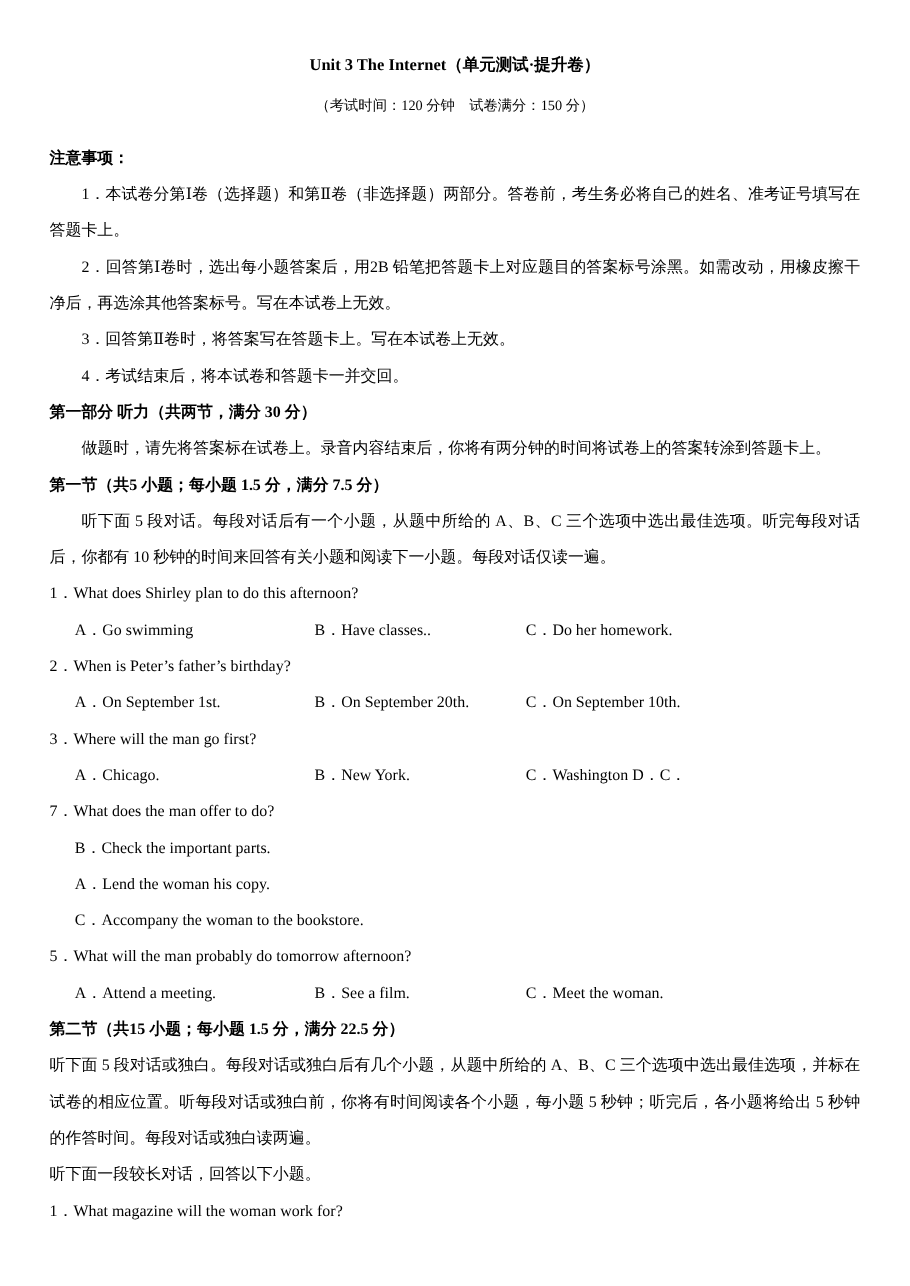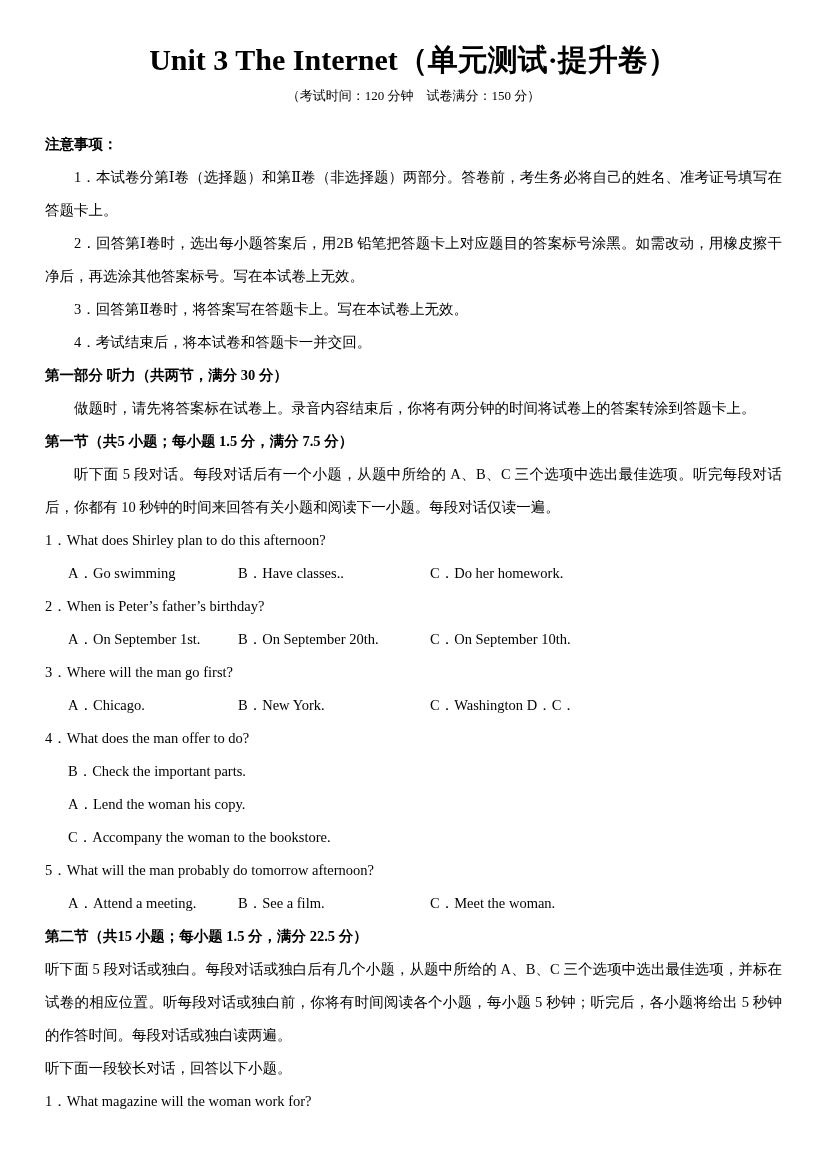--- a/index.html
+++ b/index.html
@@ -10,21 +10,21 @@
     margin: 0 auto;
     padding: 44px 45px 40px 45px;
     background: #ffffff;
     color: #000000;
     font-family: "Liberation Serif", "DejaVu Serif", serif;
     font-size: 14.5px;
   }
   .title {
     margin: 0;
     text-align: center;
-    font-size: 30px;
+    font-size: 15px;
     font-weight: 700;
     line-height: 32px;
     font-family: "Liberation Serif", "DejaVu Serif", serif;
   }
   .subtitle {
     margin: 10px 0 0 0;
     text-align: center;
     font-size: 13px;
     line-height: 20px;
   }
@@ -36,21 +36,21 @@
   }
   .bold { font-weight: 700; }
   .indent { text-indent: 2em; }
   .question { margin: 0; }
   .options-inline {
     display: flex;
     padding-left: 23px;
     line-height: 33px;
   }
   .options-inline .col-a { width: 170px; flex: 0 0 170px; }
-  .options-inline .col-b { width: 192px; flex: 0 0 192px; }
+  .options-inline .col-b { width: 192px; flex: 0 0 192px; margin-left: 48px; }
   .options-inline .col-c { flex: 1; }
   .options-stacked { padding-left: 23px; }
   .options-stacked .para { text-align: left; }
 </style>
 </head>
 <body>
 
 <div class="page">
 
   <h1 class="title">Unit 3 The Internet（单元测试·提升卷）</h1>
@@ -91,21 +91,21 @@
     <div class="question">
       <p class="para">3．Where will the man go first?</p>
       <div class="options-inline">
         <span class="col-a">A．Chicago.</span>
         <span class="col-b">B．New York.</span>
         <span class="col-c">C．Washington D．C．</span>
       </div>
     </div>
 
     <div class="question">
-      <p class="para">4．What does the man offer to do?</p>
+      <p class="para">7．What does the man offer to do?</p>
       <div class="options-stacked">
         <p class="para">B．Check the important parts.</p>
         <p class="para">A．Lend the woman his copy.</p>
         <p class="para">C．Accompany the woman to the bookstore.</p>
       </div>
     </div>
 
     <div class="question">
       <p class="para">5．What will the man probably do tomorrow afternoon?</p>
       <div class="options-inline">

